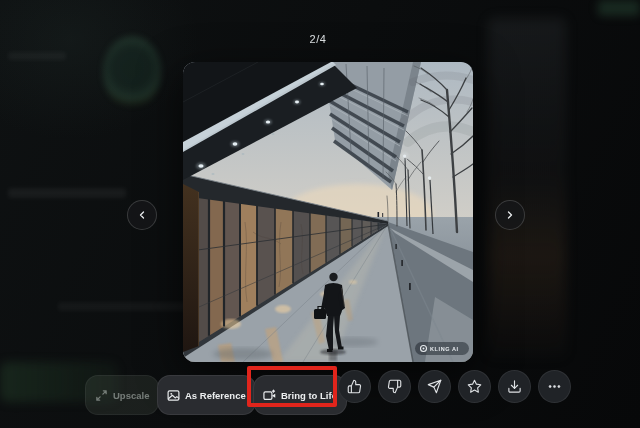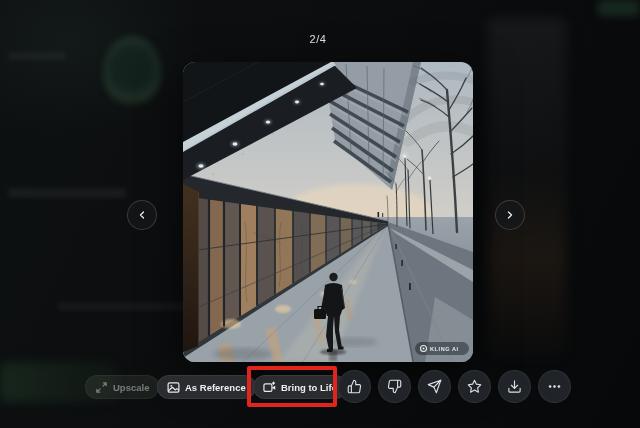--- a/index.html
+++ b/index.html
@@ -33,21 +33,21 @@
 
   
   .nav-btn{position:absolute;width:30px;height:30px;border-radius:50%;
     background:rgba(22,24,26,.72);border:1px solid rgba(255,255,255,.16);
     display:flex;align-items:center;justify-content:center;cursor:pointer;box-sizing:border-box;}
   .nav-prev{left:127px;top:200px;}
   .nav-next{left:495px;top:200px;}
   .nav-btn svg{stroke:#e9ecee;}
 
   
-  .pill{position:absolute;top:375px;height:24px;border-radius:13px;display:flex;align-items:center;
+  .pill{position:absolute;top:375px;height:40px;border-radius:13px;display:flex;align-items:center;
     gap:5px;padding:0 9px;background:#2a2c30;border:1px solid rgba(255,255,255,.07);
     color:#eceeef;font-size:9.5px;font-weight:bold;white-space:nowrap;cursor:pointer;box-sizing:border-box;}
   .pill svg{stroke:#e8eaec;flex:none;}
   .pill-upscale{left:85px;background:rgba(110,130,115,.16);border-color:rgba(255,255,255,.05);
     color:rgba(225,232,228,.45);cursor:default;}
   .pill-upscale svg{stroke:rgba(225,232,228,.45);}
   .pill-reference{left:157px;}
   .pill-life{left:253px;}
   .circle-btn{position:absolute;top:370px;width:33px;height:33px;border-radius:50%;
     background:#202327;border:1px solid rgba(255,255,255,.07);display:flex;align-items:center;

